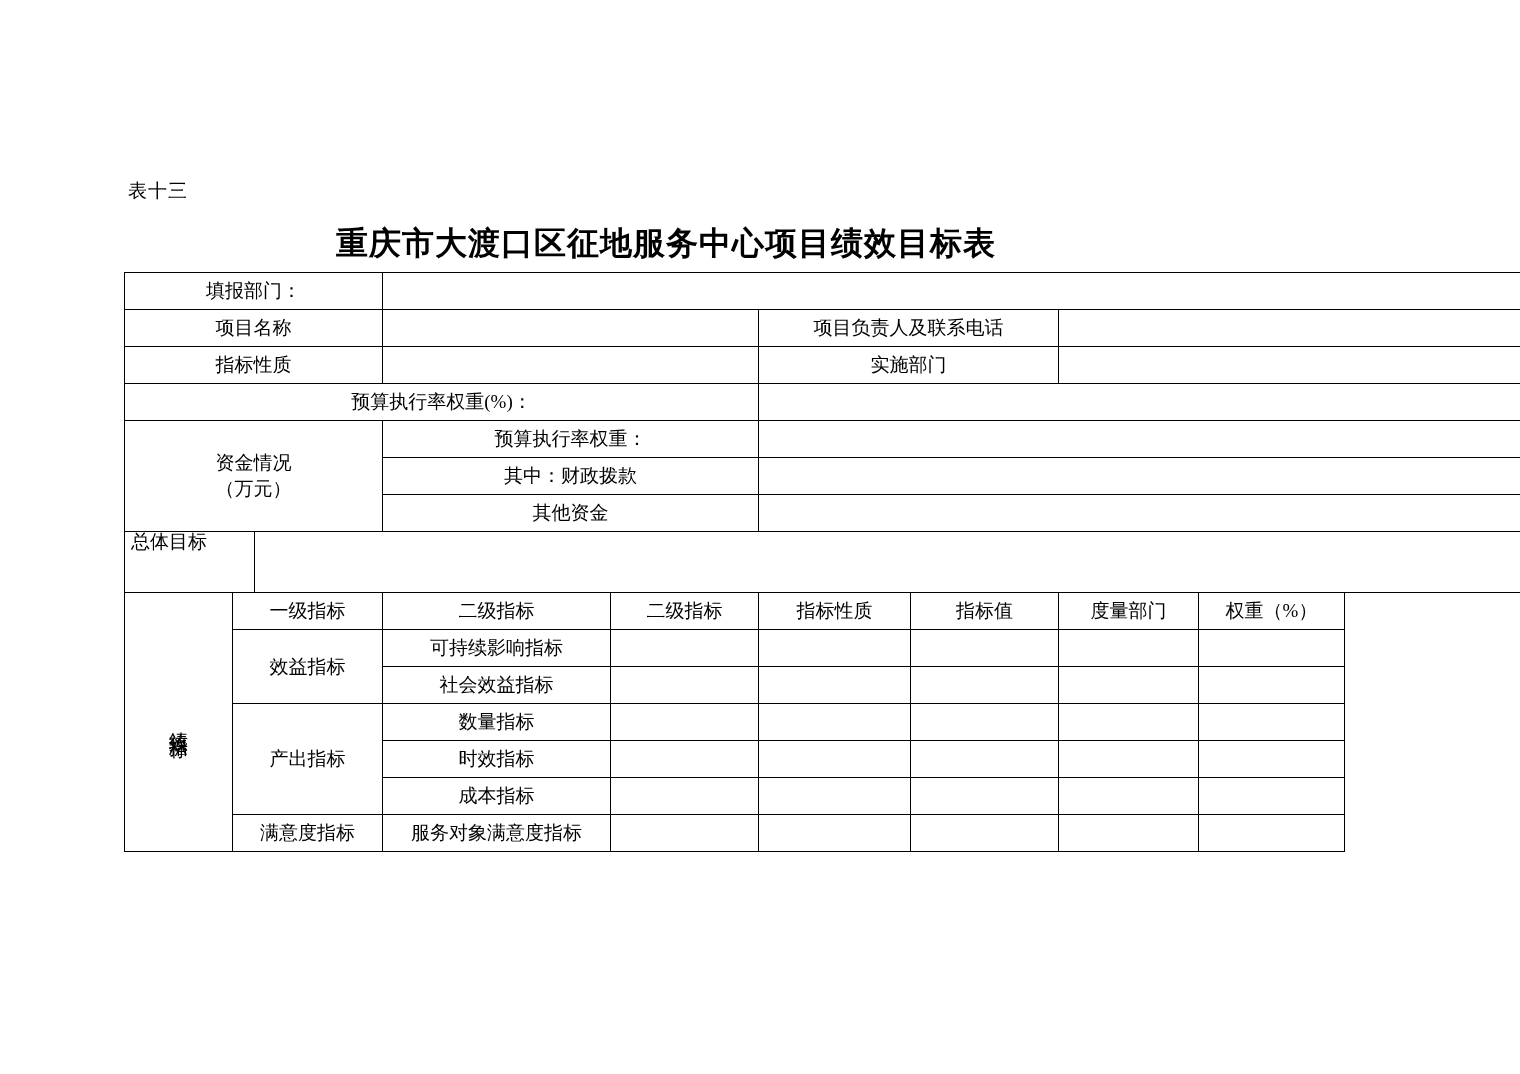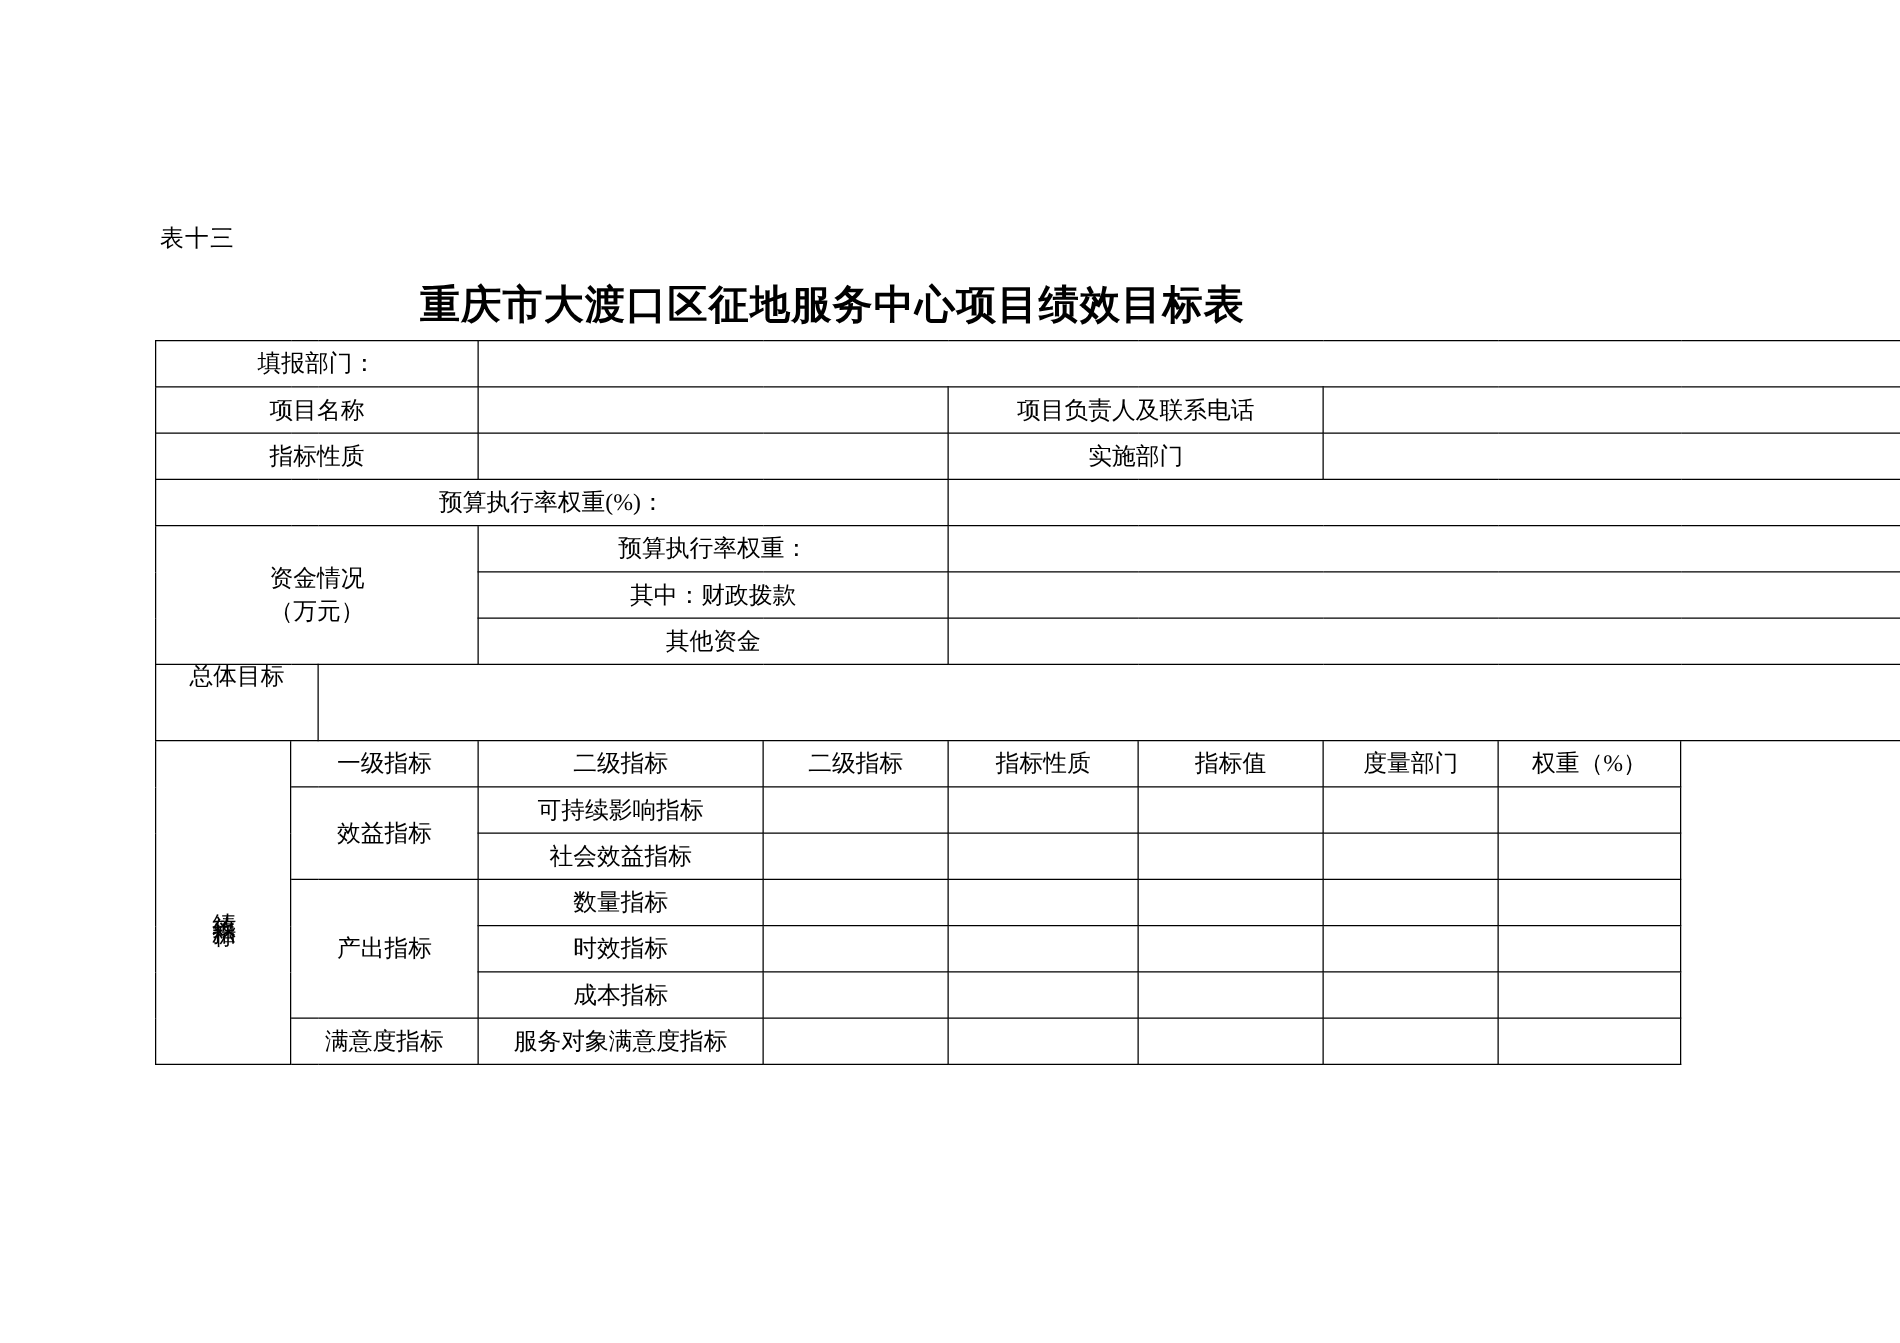--- a/index.html
+++ b/index.html
@@ -73,21 +73,21 @@
     display: inline-block;
     line-height: 1.05;
   }
   .overall-cell {
     position: relative;
     overflow: hidden;
   }
   .overall-inner {
     display: block;
     width: 100%;
-    text-align: center;
+    text-align: left;
     line-height: 1.0;
     font-size: 19px;
     height: 60px;
     overflow: hidden;
   }
   .note {
     position: absolute;
     left: 128px;
     top: 852px;
     font-size: 19px;

